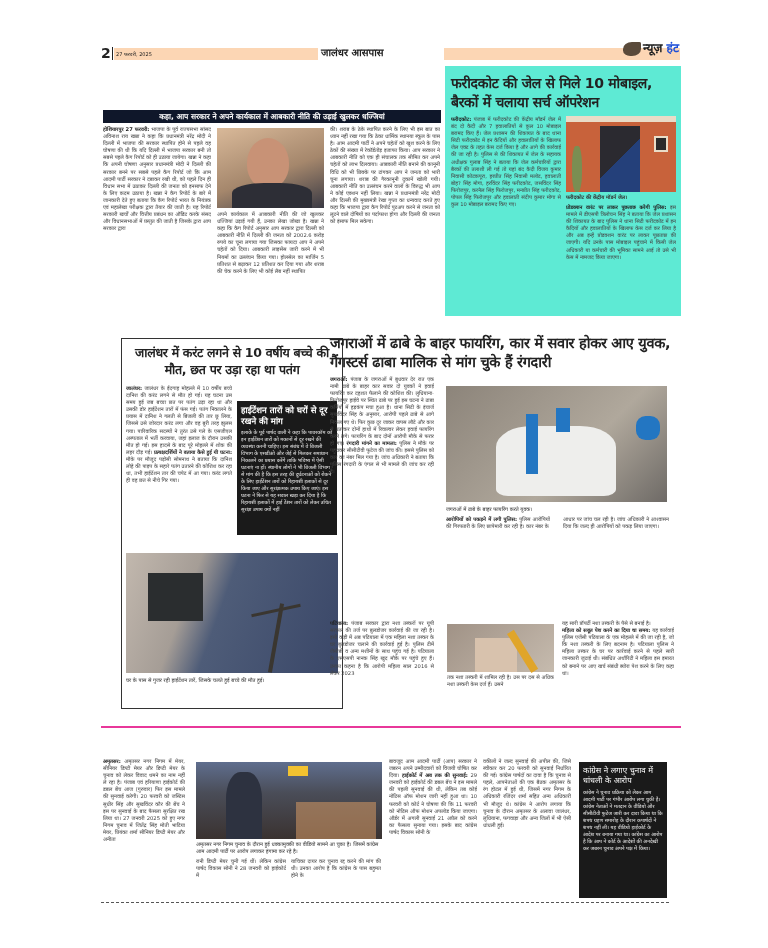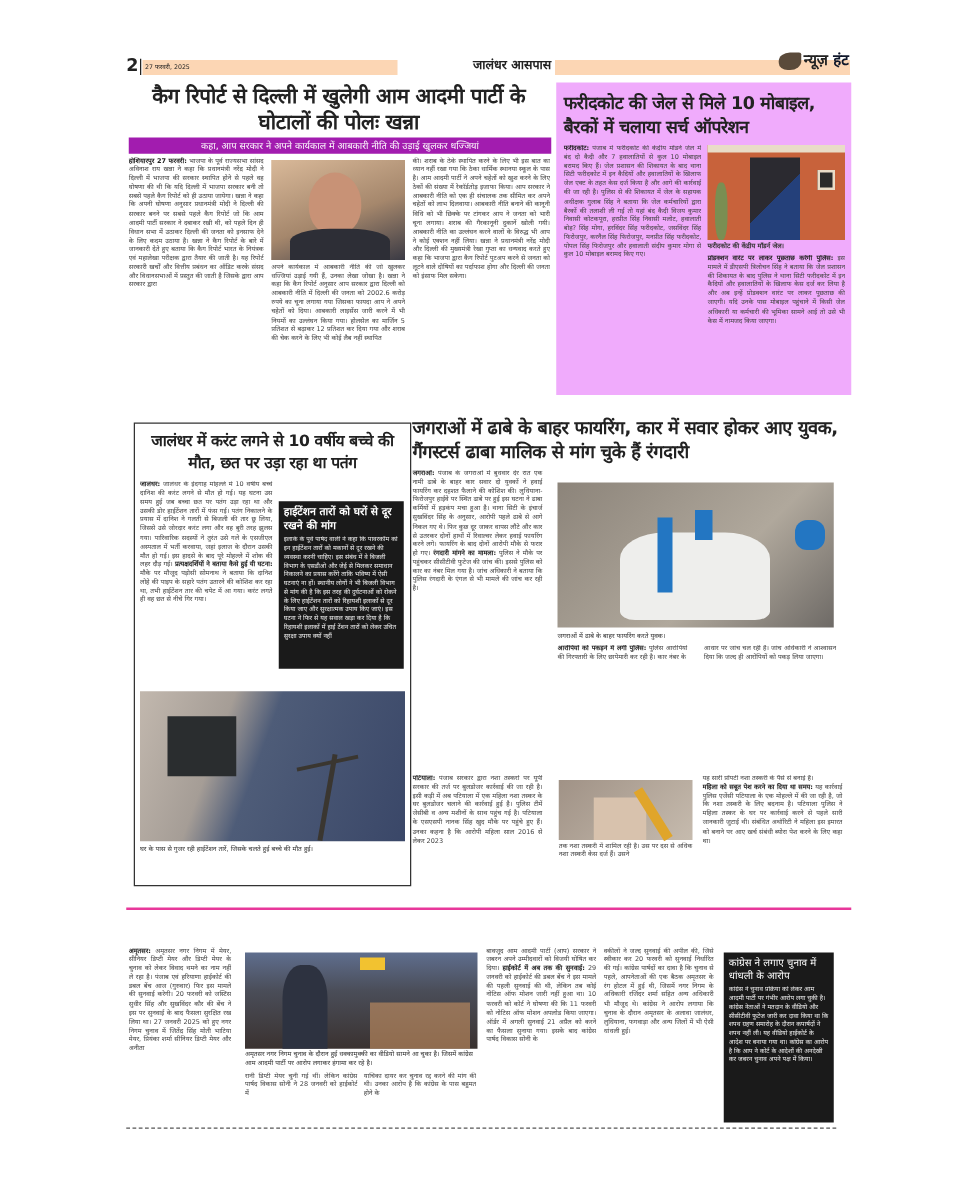--- a/index.html
+++ b/index.html
@@ -7,24 +7,24 @@
 .page{position:absolute;left:101px;top:36px;width:582px;height:880px}
 .abs{position:absolute}
 .txt{font-size:5.2px;line-height:7.1px;color:#444;text-align:justify;overflow:hidden}
 .txt b{color:#222}
 .hd{font-family:"DejaVu Sans",sans-serif;font-weight:bold;color:#222;letter-spacing:-0.3px}
 
 .mast{top:10px;left:0;width:582px;height:14px}
 .pg{position:absolute;left:0;top:0;font-size:14px;font-weight:bold;line-height:14px}
 .bar{position:absolute;left:11px;top:1px;width:1px;height:13px;background:#222}
 .dateband{position:absolute;left:13px;top:2px;width:204px;height:12px;background:#fcd6b4;font-size:5px;line-height:12px;padding-left:2px}
-.section{position:absolute;left:220px;top:0;width:120px;font-size:10px;font-weight:bold;text-align:right;line-height:14px}
+.section{position:absolute;left:220px;top:0;width:120px;font-size:10px;font-weight:bold;text-align:left;line-height:14px}
 .rband{position:absolute;left:343px;top:2px;width:236px;height:12px;background:#fcd6b4}
 .logo{position:absolute;right:4px;top:-6px;font-size:12px;font-weight:bold;line-height:16px}
-.logo .red{color:#0f172a}
+.logo .red{color:#1d4ed8}
 .eagle{display:inline-block;width:18px;height:14px;background:#5a4a3a;border-radius:50% 10% 50% 40%;vertical-align:middle;margin-right:2px}
 
 .photo{background:linear-gradient(135deg,#b89b7f,#6f5a48);}
 .cap{font-size:5.2px;color:#333;line-height:7px}
 </style>
 </head>
 <body>
 
 <div class="page">
 
@@ -32,44 +32,43 @@
     <span class="pg">2</span>
     <span class="bar"></span>
     <div class="dateband"><span>27 फरवरी, 2025</span></div>
     <div class="section">जालंधर आसपास</div>
     <div class="rband"></div>
     <div class="logo">
       <span class="eagle"></span><span>न्यूज़</span> <span class="red">हंट</span>
     </div>
   </div>
 
-  <div class="abs hd" style="left:0;top:30px;width:340px;font-size:16.5px;line-height:21px;text-align:center">कैग रिपोर्ट से दिल्ली में खुलेगी आम आदमी पार्टी के घोटालों की पोलः खन्ना</div>
-  <div class="abs" style="left:2px;top:74px;width:338px;height:13px;background:#a21caf;color:#fff;font-size:7.5px;font-weight:normal;line-height:13px;text-align:center;white-space:nowrap;overflow:hidden">कहा, आप सरकार ने अपने कार्यकाल में आबकारी नीति की उड़ाई खुलकर धज्जियां</div>
+  <div class="abs" style="left:2px;top:74px;width:338px;height:13px;background:#0f172a;color:#fff;font-size:7.5px;font-weight:bold;line-height:13px;text-align:center;white-space:nowrap;overflow:hidden">कहा, आप सरकार ने अपने कार्यकाल में आबकारी नीति की उड़ाई खुलकर धज्जियां</div>
   <div class="abs txt" style="left:2px;top:90px;width:108px;height:188px"><b>होशियारपुर 27 फरवरी:</b> <span>भाजपा के पूर्व राज्यसभा सांसद अविनाश राय खन्ना ने कहा कि प्रधानमंत्री नरेंद्र मोदी ने दिल्ली में भाजपा की सरकार स्थापित होने से पहले वह घोषणा की थी कि यदि दिल्ली में भाजपा सरकार बनी तो सबसे पहले कैग रिपोर्ट को ही उठाया जायेगा। खन्ना ने कहा कि अपनी घोषणा अनुसार प्रधानमंत्री मोदी ने दिल्ली की सरकार बनने पर सबसे पहले कैग रिपोर्ट जो कि आम आदमी पार्टी सरकार ने दबाकर रखी थी, को पहले दिन ही विधान सभा में उठाकर दिल्ली की जनता को इनसाफ देने के लिए कदम उठाया है। खन्ना ने कैग रिपोर्ट के बारे में जानकारी देते हुए बताया कि कैग रिपोर्ट भारत के नियंत्रक एवं महालेखा परीक्षक द्वारा तैयार की जाती है। यह रिपोर्ट सरकारी खर्चों और वित्तीय प्रबंधन का ऑडिट करके संसद और विधानसभाओं में प्रस्तुत की जाती है जिसके द्वारा आप सरकार द्वारा</span></div>
   <div class="abs photo" style="left:116px;top:92px;width:107px;height:80px;background:linear-gradient(160deg,#d9b999 0%,#a5876c 55%,#3a3a44 100%)">
     <div style="position:absolute;left:30px;top:10px;width:42px;height:50px;border-radius:50% 50% 45% 45%;background:#c89276"></div>
     <div style="position:absolute;left:15px;top:55px;width:80px;height:25px;border-radius:40% 40% 0 0;background:#2d2e36"></div>
   </div>
   <div class="abs txt" style="left:116px;top:175px;width:107px;height:103px">अपने कार्यकाल में आबकारी नीति की जो खुलकर धज्जियां उड़ाई गयी हैं, उनका लेखा जोखा है। खन्ना ने कहा कि कैग रिपोर्ट अनुसार आप सरकार द्वारा दिल्ली को आबकारी नीति में दिल्ली की जनता को 2002.6 करोड़ रुपये का चूना लगाया गया जिसका फायदा आप ने अपने चहेतों को दिया। आबकारी लाइसेंस जारी करने में भी नियमों का उल्लंघन किया गया। होलसेल का मार्जिन 5 प्रतिशत से बढ़ाकर 12 प्रतिशत कर दिया गया और शराब की चेक करने के लिए भी कोई लैब नहीं स्थापित</div>
   <div class="abs txt" style="left:229px;top:90px;width:110px;height:188px">की। शराब के ठेके स्थापित करने के लिए भी इस बात का ध्यान नहीं रखा गया कि ठेका धार्मिक स्थानया स्कूल के पास है। आम आदमी पार्टी ने अपने चहेतों को खुश करने के लिए ठेकों की संख्या में रेकॉर्डतोड़ इजाफा किया। आप सरकार ने आबकारी नीति को एक ही संचालक तक सीमित कर अपने चहेतों को लाभ दिलवाया। आबकारी नीति बनाने की कानूनी विधि को भी छिक्के पर टांगकर आप ने जनता को भारी चूना लगाया। शराब की गैरकानूनी दुकानें खोली गयी। आबकारी नीति का उल्लंघन करने वालों के विरुद्ध भी आप ने कोई एक्शन नहीं लिया। खन्ना ने प्रधानमंत्री नरेंद्र मोदी और दिल्ली की मुख्यमंत्री रेखा गुप्ता का धन्यवाद करते हुए कहा कि भाजपा द्वारा कैग रिपोर्ट पुटअप करने से जनता को लूटने वाले दोषियों का पर्दाफाश होगा और दिल्ली की जनता को इंसाफ मिल सकेगा।</div>
 
-  <div class="abs" style="left:344px;top:30px;width:236px;height:250px;background:#f0abfc">
+  <div class="abs" style="left:344px;top:30px;width:236px;height:250px;background:#5eead4">
     <div class="hd" style="position:absolute;left:6px;top:8px;width:226px;font-size:14px;line-height:19px">फरीदकोट की जेल से मिले 10 मोबाइल, बैरकों में चलाया सर्च ऑपरेशन</div>
     <div class="txt" style="position:absolute;left:6px;top:50px;width:110px;height:196px"><b>फरीदकोट:</b> <span>पंजाब में फरीदकोट की केंद्रीय मॉडर्न जेल में बंद दो कैदी और 7 हवालातियों से कुल 10 मोबाइल बरामद किए हैं। जेल प्रशासन की शिकायत के बाद थाना सिटी फरीदकोट में इन कैदियों और हवालातियों के खिलाफ जेल एक्ट के तहत केस दर्ज किया है और आगे की कार्रवाई की जा रही है। पुलिस से की शिकायत में जेल के सहायक अधीक्षक गुलाब सिंह ने बताया कि जेल कर्मचारियों द्वारा बैरकों की तलाशी ली गई तो यहां बंद कैदी विजय कुमार निवासी कोटकपूरा, हरप्रीत सिंह निवासी मलोट, हवालाती बोह? सिंह मोगा, हरविंदर सिंह फरीदकोट, जसविंदर सिंह फिरोजपुर, करनैल सिंह फिरोजपुर, मनप्रीत सिंह फरीदकोट, पोपल सिंह फिरोजपुर और हवालाती संदीप कुमार मोगा से कुल 10 मोबाइल बरामद किए गए।</span></div>
     <div style="position:absolute;left:121px;top:50px;width:110px;height:76px;background:#c8623b">
       <div style="position:absolute;left:34px;top:10px;width:40px;height:66px;background:linear-gradient(135deg,#2b2a30 50%,#24407a 50%)"></div>
       <div style="position:absolute;left:0;top:0;width:110px;height:6px;background:#e9dcc7"></div>
       <div style="position:absolute;left:6px;top:30px;width:10px;height:46px;background:#7a8e52;border-radius:40%"></div>
       <div style="position:absolute;left:88px;top:20px;width:14px;height:16px;background:#2a2a2a;border:2px solid #e9dcc7"></div>
     </div>
     <div class="cap" style="position:absolute;left:121px;top:128px;width:110px;font-weight:bold">फरीदकोट की केंद्रीय मॉडर्न जेल।</div>
     <div class="txt" style="position:absolute;left:121px;top:138px;width:110px;height:108px"><b>प्रोडक्शन वारंट पर लाकर पूछताछ करेगी पुलिस:</b> <span>इस मामले में डीएसपी त्रिलोचन सिंह ने बताया कि जेल प्रशासन की शिकायत के बाद पुलिस ने थाना सिटी फरीदकोट में इन कैदियों और हवालातियों के खिलाफ केस दर्ज कर लिया है और अब इन्हें प्रोडक्शन वारंट पर लाकर पूछताछ की जाएगी। यदि उनके पास मोबाइल पहुंचाने में किसी जेल अधिकारी या कर्मचारी की भूमिका सामने आई तो उसे भी केस में नामजद किया जाएगा।</span></div>
   </div>
 
-  <div class="abs" style="left:6px;top:302px;width:222px;height:371px;border:1px solid #333">
+  <div class="abs" style="left:20px;top:302px;width:222px;height:371px;border:1px solid #333">
     <div class="hd" style="position:absolute;left:4px;top:5px;width:212px;font-size:12.5px;line-height:17px;text-align:center">जालंधर में करंट लगने से 10 वर्षीय बच्चे की मौत, छत पर उड़ा रहा था पतंग</div>
     <div class="txt" style="position:absolute;left:4px;top:46px;width:106px;height:165px"><b>जालंधर:</b> <span>जालंधर के ईदगाह मोहल्ले में 10 वर्षीय बच्चे दानिश की करंट लगने से मौत हो गई। यह घटना उस समय हुई जब बच्चा छत पर पतंग उड़ा रहा था और उसकी डोर हाईटेंशन तारों में फंस गई। पतंग निकालने के प्रयास में दानिश ने गलती से बिजली की तार छू लिया, जिससे उसे जोरदार करंट लगा और वह बुरी तरह झुलस गया। पारिवारिक सदस्यों ने तुरंत उसे गले के एसजीएल अस्पताल में भर्ती करवाया, जहां इलाज के दौरान उसकी मौत हो गई। इस हादसे के बाद पूरे मोहल्ले में शोक की लहर दौड़ गई।</span> <b>प्रत्यक्षदर्शियों ने बताया कैसे हुई यी घटना:</b> <span>मौके पर मौजूद पड़ोसी सोमनाथ ने बताया कि दानिश लोहे की पाइप के सहारे पतंग उतारने की कोशिश कर रहा था, तभी हाईटेंशन तार की चपेट में आ गया। करंट लगते ही वह छत से नीचे गिर गया।</span></div>
     <div style="position:absolute;left:115px;top:62px;width:100px;height:134px;background:#1a1a1a;color:#fff;padding:4px">
       <div style="font-size:8.5px;font-weight:bold;line-height:10.5px">हाईटेंशन तारों को घरों से दूर रखने की मांग</div>
       <div style="font-size:5px;line-height:7px;margin-top:3px;color:#eee;height:100px;overflow:hidden">इलाके के पूर्व पार्षद वाली ने कहा कि पावरकॉम को इन हाईटेंशन तारों को मकानों से दूर रखने की व्यवस्था करनी चाहिए। इस संबंध में वे बिजली विभाग के एसडीओ और जेई से मिलकर समाधान निकालने का प्रयास करेंगे ताकि भविष्य में ऐसी घटनाएं ना हों। स्थानीय लोगों ने भी बिजली विभाग से मांग की है कि इस तरह की दुर्घटनाओं को रोकने के लिए हाईटेंशन तारों को रिहायशी इलाकों से दूर किया जाए और सुरक्षात्मक उपाय किए जाएं। इस घटना ने फिर से यह सवाल खड़ा कर दिया है कि रिहायशी इलाकों में हाई टेंशन तारों को लेकर उचित सुरक्षा उपाय क्यों नहीं</div>
     </div>
     <div style="position:absolute;left:4px;top:214px;width:212px;height:120px;background:linear-gradient(110deg,#c2b8ae 0%,#a59d96 30%,#4e5c78 45%,#3a4768 100%)">
       <div style="position:absolute;left:22px;top:20px;width:55px;height:48px;background:#2a2d2f"></div>
       <div style="position:absolute;left:148px;top:50px;width:4px;height:70px;background:#3a3630;transform:rotate(10deg)"></div>
       <div style="position:absolute;left:125px;top:56px;width:50px;height:3px;background:#3a3630;transform:rotate(-12deg)"></div>

